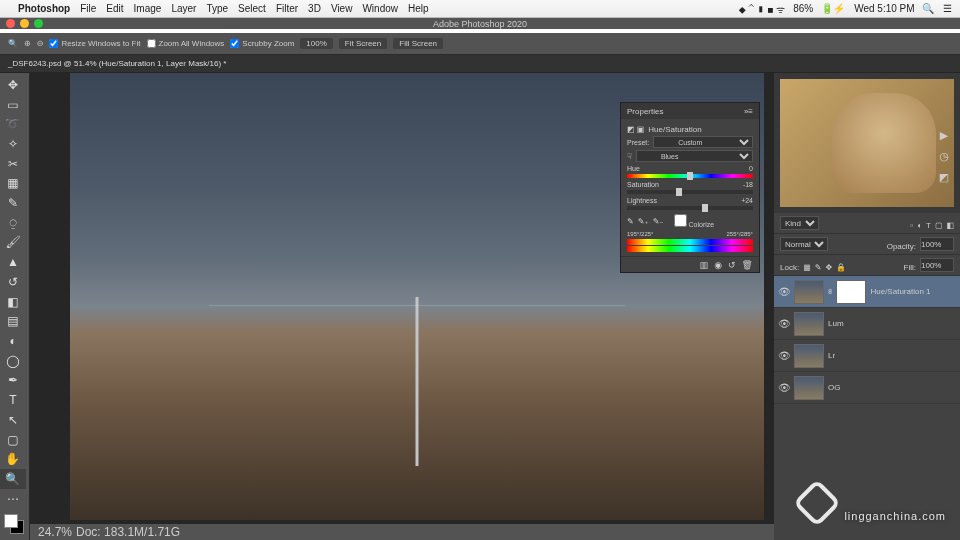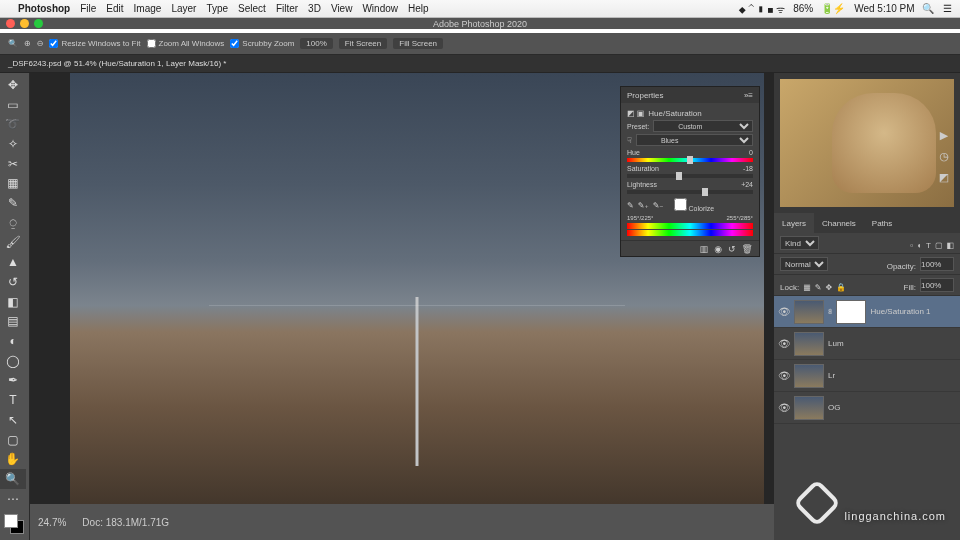--- a/index.html
+++ b/index.html
@@ -19,39 +19,39 @@
 .toolbar{width:30px;background:#535353;display:flex;flex-direction:column;padding-top:2px;gap:0;border-right:1px solid #2a2a2a}
 .tool{width:26px;height:20px;display:flex;align-items:center;justify-content:center;color:#ddd;font-size:12px;cursor:pointer}
 .tool.sel{background:#404040}
 .swatch{margin:6px 4px;position:relative;width:20px;height:20px}
 .swatch .fg{width:14px;height:14px;background:#fff;border:1px solid #888;position:absolute}
 .swatch .bg{width:14px;height:14px;background:#000;border:1px solid #888;position:absolute;bottom:0;right:0}
 .canvas-area{flex:1;background:#262626;position:relative;overflow:hidden}
 .canvas{position:absolute;top:0;left:40px;right:10px;bottom:20px;background:linear-gradient(180deg,#3a4656 0%,#4d5968 25%,#636e7b 42%,#7b848d 52%,#8a7560 58%,#6a5542 75%,#3d3228 100%)}
 .canvas::before{content:"";position:absolute;top:50%;left:50%;width:3px;height:38%;background:#c2c4c6;transform:translateX(-50%)}
 .canvas::after{content:"";position:absolute;top:52%;left:20%;width:60%;height:1px;background:rgba(255,255,255,.15)}
-.footer{position:absolute;bottom:0;left:0;right:0;height:16px;background:#535353;display:flex;align-items:center;padding:18px 8px;font-size:10px;color:#ccc;gap:16px}
+.footer{position:absolute;bottom:0;left:0;right:0;height:16px;background:#535353;display:flex;align-items:center;padding:8px 8px;font-size:12px;color:#ccc;gap:4px}
 .right-dock{width:186px;background:#383838;display:flex;flex-direction:column}
 .video-thumb{height:128px;background:linear-gradient(135deg,#c9a76a,#8b6e42);position:relative;margin:6px}
 .video-thumb::before{content:"";position:absolute;inset:14px 18px 14px 52px;background:radial-gradient(circle at 50% 40%,#d4b888,#a57e4e);border-radius:40% 40% 20% 20%}
 .side-icons{position:absolute;right:4px;top:56px;width:24px;display:flex;flex-direction:column;gap:8px;align-items:center;color:#ccc;font-size:11px}
 .layers-panel{flex:1;background:#424242;display:flex;flex-direction:column;font-size:9px;color:#ccc}
 .panel-tabs{display:flex;height:20px;background:#383838;align-items:center}
 .panel-tab{padding:0 8px;height:100%;display:flex;align-items:center;font-size:8px}
 .panel-tab.active{background:#424242}
 .layers-ctrl{padding:3px 6px;display:flex;align-items:flex-end;gap:4px;font-size:8px;border-bottom:1px solid #333}
 .layers-ctrl select,.layers-ctrl input{background:#333;border:1px solid #555;color:#ccc;font-size:8px;height:14px}
 .layers-ctrl .sp{margin-left:auto}
 .layer-row{display:flex;align-items:center;height:32px;padding:0 4px;gap:4px;border-bottom:1px solid #383838}
 .layer-row.sel{background:#5a6f8a}
 .eye{width:12px;font-size:10px}
 .thumb{width:30px;height:24px;background:linear-gradient(#4a5a72,#8a7a5e);border:1px solid #666}
 .mask-thumb{width:30px;height:24px;background:#fff;border:1px solid #666}
 .layer-name{font-size:8px}
-.properties{position:absolute;top:86px;right:200px;width:140px;background:#424242;border:1px solid #222;z-index:10;font-size:8px;color:#ccc}
+.properties{position:absolute;top:102px;right:200px;width:140px;background:#424242;border:1px solid #222;z-index:10;font-size:8px;color:#ccc}
 .prop-head{height:16px;display:flex;align-items:center;padding:0 6px;background:#383838;font-size:8px}
 .prop-body{padding:4px 6px}
 .prop-row{display:flex;align-items:center;gap:4px;margin:2px 0}
 .prop-row label{font-size:7px}
 .prop-row select,.prop-row input[type=text]{flex:1;background:#333;border:1px solid #555;color:#ccc;font-size:7px;height:12px;padding:0 20px}
 .slider-row{margin:3px 0}
 .slider-row .lbl{display:flex;justify-content:space-between;font-size:7px}
 .slider-track{height:4px;background:#333;margin-top:2px;position:relative}
 .hue-grad{background:linear-gradient(90deg,red,yellow,lime,cyan,blue,magenta,red)}
 .slider-thumb{position:absolute;top:-2px;width:6px;height:8px;background:#ccc;transform:translateX(-50%)}
@@ -155,25 +155,20 @@
     <div class="canvas"></div>
     <div class="footer">
       <span>24.7%</span>
       <span>Doc: 183.1M/1.71G</span>
     </div>
   </div>
 
   <div class="right-dock">
     <div class="video-thumb"></div>
     <div class="layers-panel">
-      <div class="panel-tabs">
-        <div class="panel-tab active">Layers</div>
-        <div class="panel-tab">Channels</div>
-        <div class="panel-tab">Paths</div>
-      </div>
       <div class="layers-ctrl">
         <select><option>Kind</option></select>
         <span class="sp"></span>
         <span>▫</span>
         <span>◐</span>
         <span>T</span>
         <span>▢</span>
         <span>◧</span>
       </div>
       <div class="layers-ctrl">

